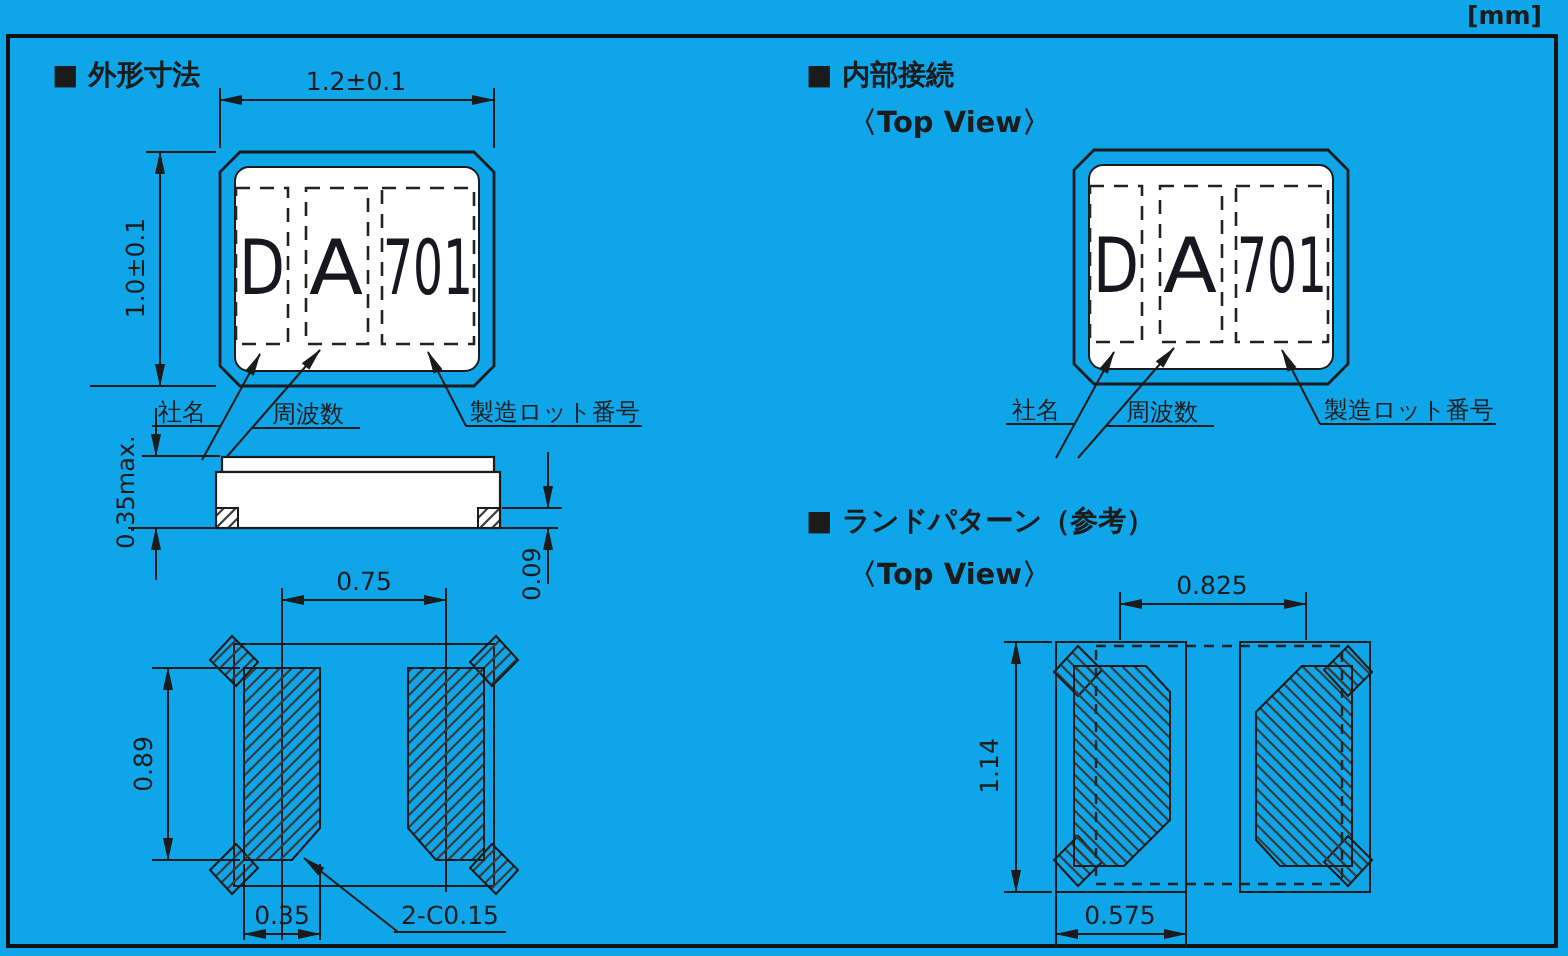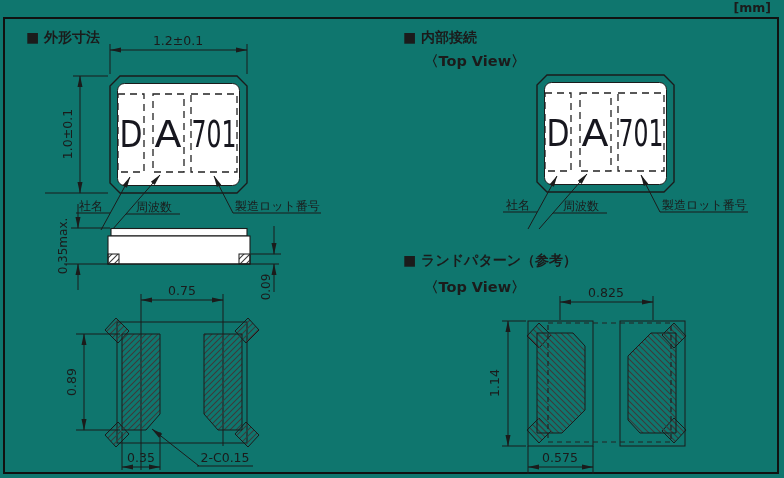--- a/index.html
+++ b/index.html
@@ -1,16 +1,16 @@
 <!DOCTYPE html>
 <html><head>
 <meta charset="utf-8">
 <style>
   html,body{margin:0;padding:0;background:#ffffff;}
-  .page{position:relative;width:784px;height:478px;background:#0f766e;overflow:hidden;}
+  .page{position:relative;width:784px;height:478px;background:#0ea5e9;overflow:hidden;}
   svg{display:block;}
   text{font-family:"DejaVu Sans","Liberation Sans",sans-serif;fill:#1b1b1b;}
   .title{font-size:14px;font-weight:bold;}
   .unit{font-size:12.5px;font-weight:bold;}
   .tv{font-size:14.5px;font-weight:600;}
   .dim{font-size:12.5px;}
   .lbl{font-size:12px;}
   .mark{font-size:38px;fill:#17171f;}
   .ln{stroke:#1b1b1b;stroke-width:1;fill:none;}
   .ln2{stroke:#1b1b1b;stroke-width:1.4;fill:none;}

